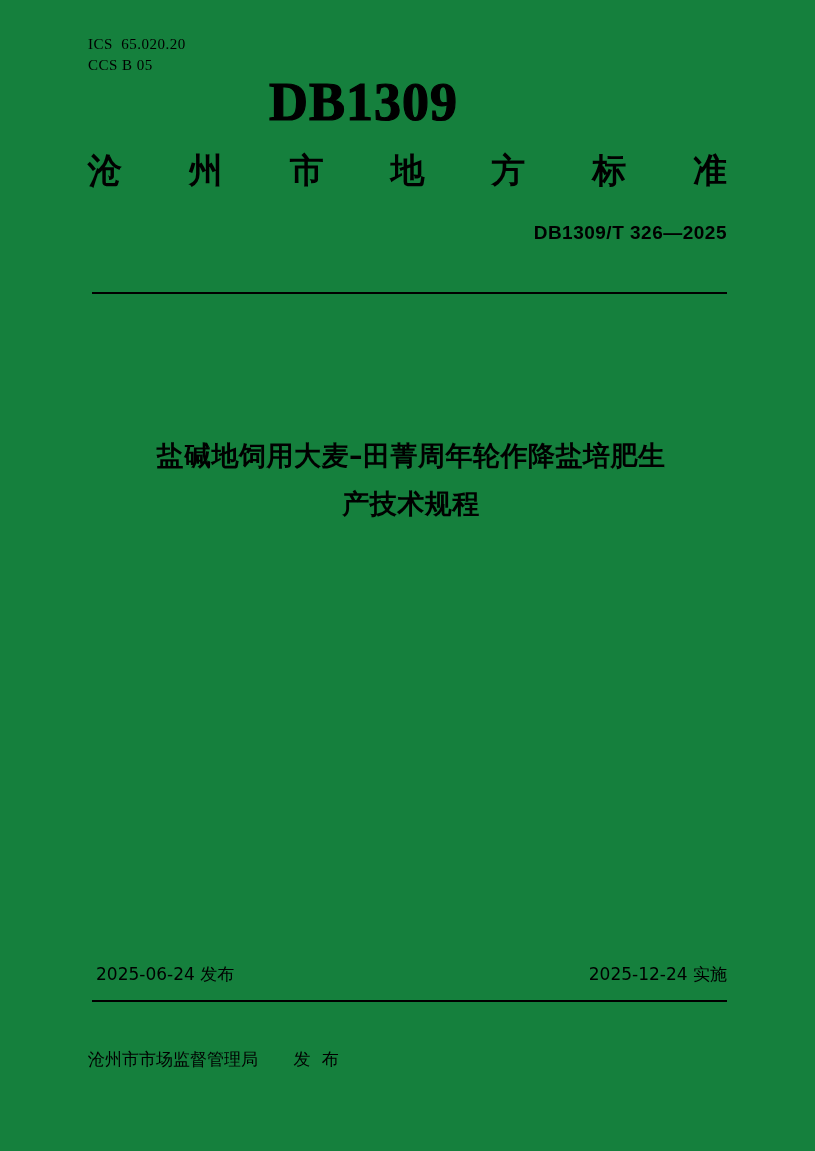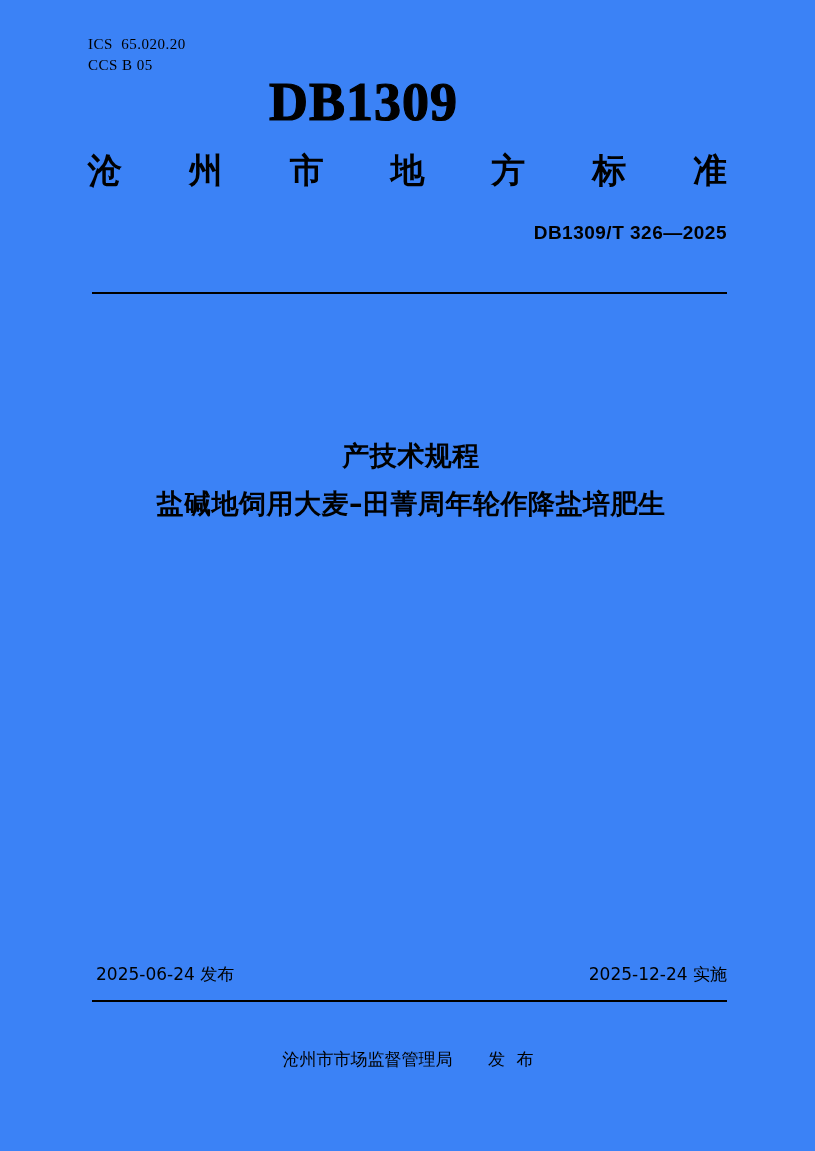--- a/index.html
+++ b/index.html
@@ -9,21 +9,21 @@
   }
   body {
     font-family: "Liberation Serif", serif;
     color: #000000;
   }
   .page {
     position: relative;
     width: 815px;
     height: 1151px;
     margin: 0 auto;
-    background: #3b82f6;
+    background: #15803d;
     overflow: hidden;
   }
 
   
   .codes {
     position: absolute;
     left: 88px;
     top: 34px;
     font-family: "Liberation Serif", serif;
     font-size: 15px;
@@ -127,21 +127,20 @@
     height: 2px;
     background: #000;
   }
 
   
   .publisher {
     position: absolute;
     left: 88px;
     right: 84px;
     top: 1046px;
-    text-align: center;
     font-family: "DejaVu Sans", sans-serif;
     font-size: 17px;
     line-height: 26px;
   }
   .publisher .issuer {
     margin-left: 30px;
     letter-spacing: 3px;
   }
 </style>
 </head>
@@ -164,22 +163,22 @@
     <span>方</span>
     <span>标</span>
     <span>准</span>
   </div>
 
   <div class="std-id">DB1309/T 326—2025</div>
 
   <div class="rule"></div>
 
   <div class="doc-title">
+    <div>盐碱地饲用大麦–田菁周年轮作降盐培肥生</div>
     <div>产技术规程</div>
-    <div>盐碱地饲用大麦–田菁周年轮作降盐培肥生</div>
   </div>
 
   <div class="dates">
     <div>2025-06-24 发布</div>
     <div>2025-12-24 实施</div>
   </div>
 
   <div class="rule-bottom"></div>
 
   <div class="publisher">

